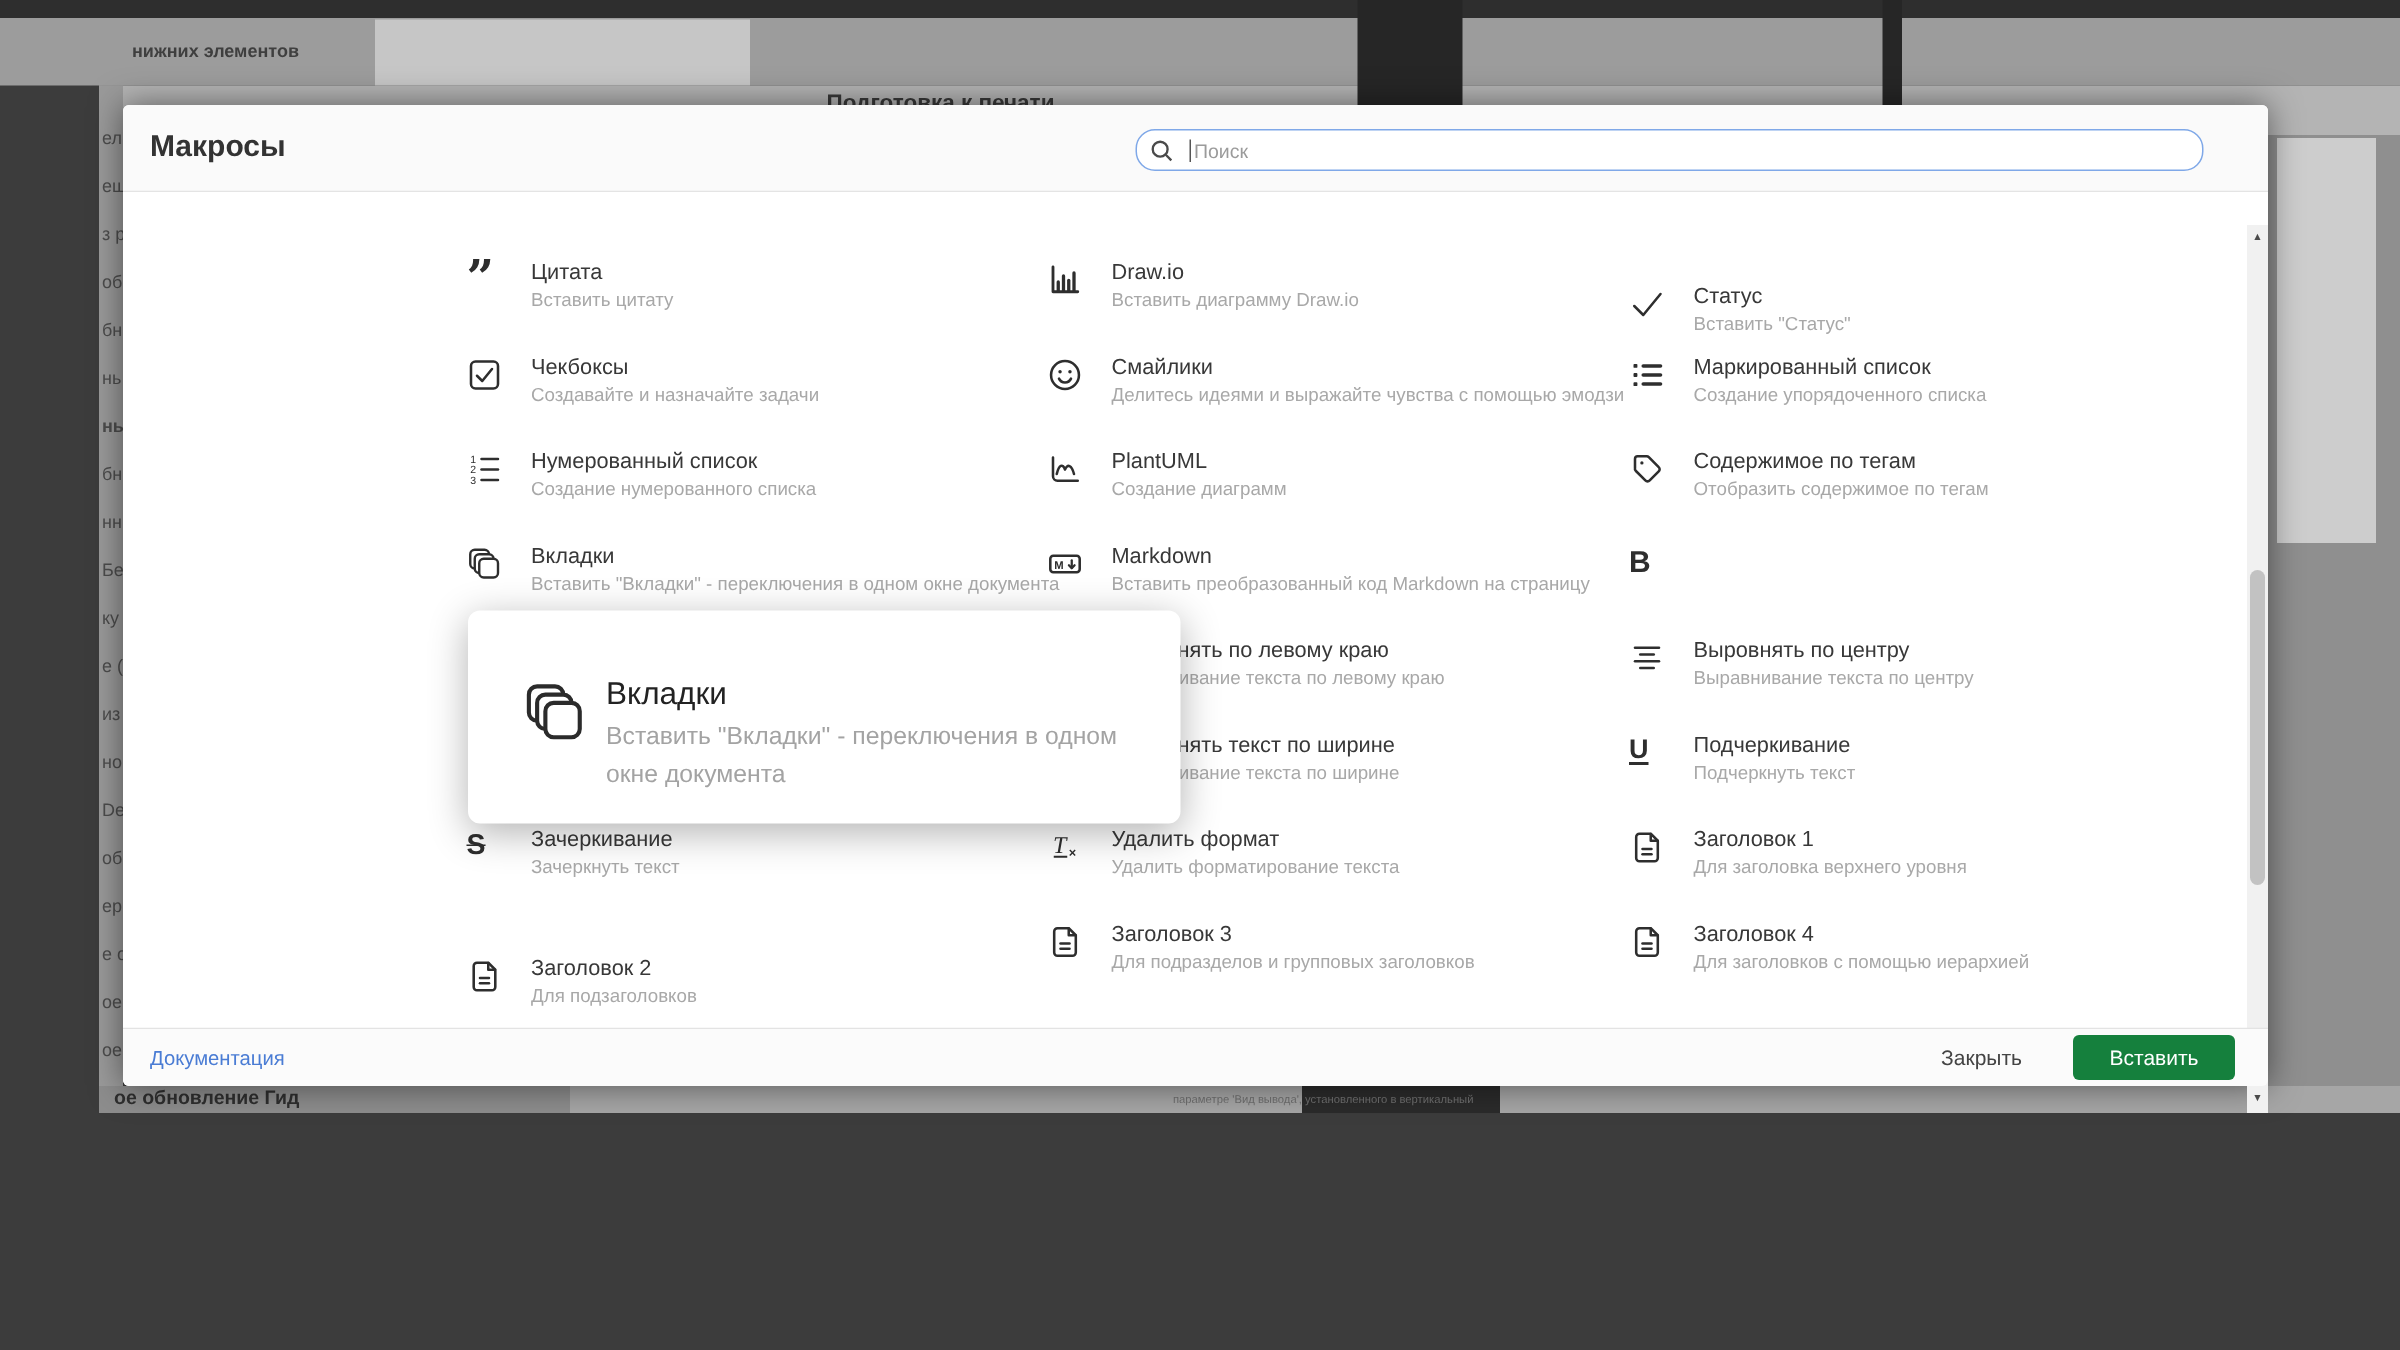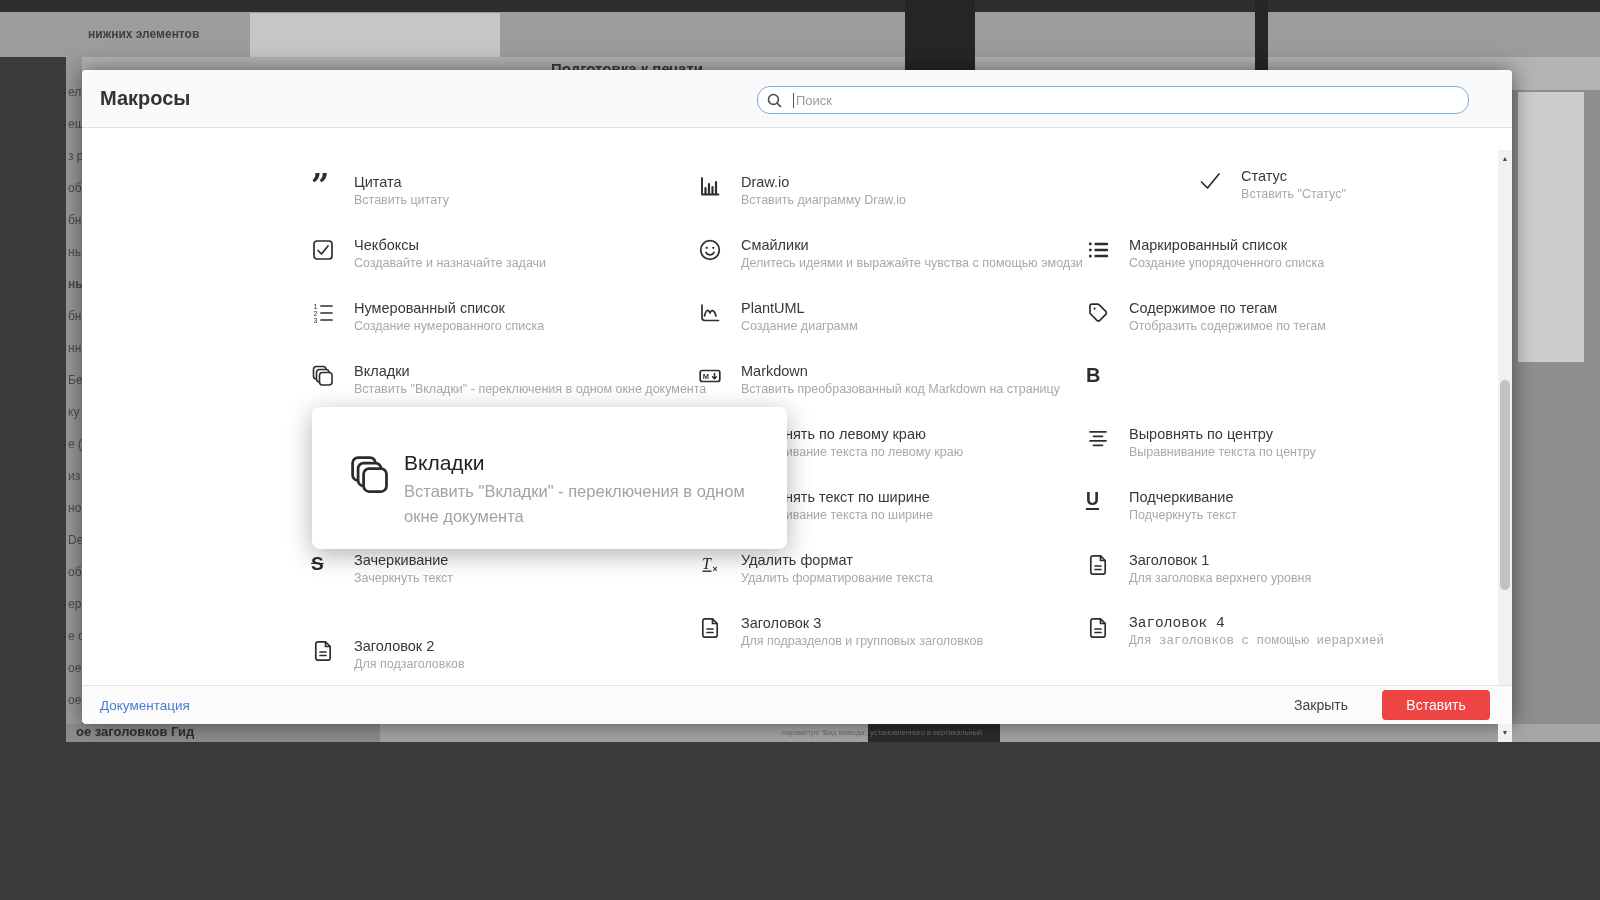--- a/index.html
+++ b/index.html
@@ -91,21 +91,21 @@
   <div class="bg-rect band-top2"></div>
   <div class="bg-rect blk1"></div>
   <div class="bg-rect blk2"></div>
   <div class="bg-rect right-region"></div>
   <div class="bg-rect right-light"></div>
   <div class="bg-rect band-bottom"></div>
   <div class="bg-rect band-bottom-l"></div>
   <div class="bg-rect blk3"></div>
   <div class="bg-frag frag-topleft">нижних элементов</div>
   <div class="bg-frag frag-print">Подготовка к печати</div>
-  <div class="bg-frag frag-bottomleft">ое заголовков Гид</div>
+  <div class="bg-frag frag-bottomleft">ое обновление Гид</div>
   <div class="bg-frag frag-bottomnote">параметре 'Вид вывода', установленного в вертикальный</div>
   <div class="bg-rect left-strip" id="left-fragments">
       <span style="top: 28px;">ели</span>
       <span style="top: 60px;">ещ</span>
       <span style="top: 92px;">з р</span>
       <span style="top: 124px;">об</span>
       <span style="top: 156px;">бн</span>
       <span style="top: 188px;">нь</span>
       <span style="top: 220px; font-weight: bold;">ны</span>
       <span style="top: 252px;">бн</span>
@@ -150,21 +150,21 @@
               <path d="M7.5 19 V13" stroke-width="2.2"></path>
               <path d="M11 19 V9" stroke-width="2.2"></path>
               <path d="M14.5 19 V12" stroke-width="2.2"></path>
               <path d="M18 19 V7" stroke-width="2.2"></path>
             </svg></span>
           <span class="mi-text">
             <span class="mi-name">Draw.io</span>
             <span class="mi-desc">Вставить диаграмму Draw.io</span>
           </span>
         </div>
-        <div class="macro-item" style="left: 1004px; top: 39px; justify-content: center;">
+        <div class="macro-item" style="left: 1004px; top: 61px;">
           <span class="mi-icon"><svg width="24" height="24" viewBox="0 0 24 24" fill="none" stroke="#2e2e2e" stroke-width="1.7" stroke-linecap="round" stroke-linejoin="round">
               <path d="M3.5 13 L9.5 19 L21 5"></path>
             </svg></span>
           <span class="mi-text">
             <span class="mi-name">Статус</span>
             <span class="mi-desc">Вставить "Статус"</span>
           </span>
         </div>
         <div class="macro-item" style="left: 229px; top: 108px;">
           <span class="mi-icon"><svg width="24" height="24" viewBox="0 0 24 24" fill="none" stroke="#2e2e2e" stroke-width="1.7" stroke-linecap="round" stroke-linejoin="round">
@@ -352,21 +352,21 @@
               <path d="M7 2.8 h7.5 l4.7 4.7 V19 a2.2 2.2 0 0 1 -2.2 2.2 H7 a2.2 2.2 0 0 1 -2.2 -2.2 V5 A2.2 2.2 0 0 1 7 2.8 z"></path>
               <path d="M14.5 3 v4.5 h4.5"></path>
               <path d="M9 13 h6"></path>
               <path d="M9 16.5 h6"></path>
             </svg></span>
           <span class="mi-text">
             <span class="mi-name">Заголовок 3</span>
             <span class="mi-desc">Для подразделов и групповых заголовков</span>
           </span>
         </div>
-        <div class="macro-item" style="left: 1004px; top: 486px; font-family: Liberation Mono, monospace;">
+        <div class="macro-item" style="left: 1004px; top: 486px;">
           <span class="mi-icon"><svg width="24" height="24" viewBox="0 0 24 24" fill="none" stroke="#2e2e2e" stroke-width="1.7" stroke-linecap="round" stroke-linejoin="round">
               <path d="M7 2.8 h7.5 l4.7 4.7 V19 a2.2 2.2 0 0 1 -2.2 2.2 H7 a2.2 2.2 0 0 1 -2.2 -2.2 V5 A2.2 2.2 0 0 1 7 2.8 z"></path>
               <path d="M14.5 3 v4.5 h4.5"></path>
               <path d="M9 13 h6"></path>
               <path d="M9 16.5 h6"></path>
             </svg></span>
           <span class="mi-text">
             <span class="mi-name">Заголовок 4</span>
             <span class="mi-desc">Для заголовков с помощью иерархией</span>
           </span>
@@ -390,17 +390,17 @@
     <div id="scrollbar">
       <div class="sb-arrow sb-up">▲</div>
       <div id="sb-thumb"></div>
       <div class="sb-arrow sb-down">▼</div>
     </div>
 
     <div id="modal-footer">
       <span id="doc-link" style="color: rgb(74, 124, 212);">Документация</span>
       <span id="footer-right">
         <button id="close-btn">Закрыть</button>
-        <button id="insert-btn" style="background: #ef4444;">Вставить</button>
+        <button id="insert-btn" style="background: #15803d;">Вставить</button>
       </span>
     </div>
   </div>
 </div>
 
 </body></html>

